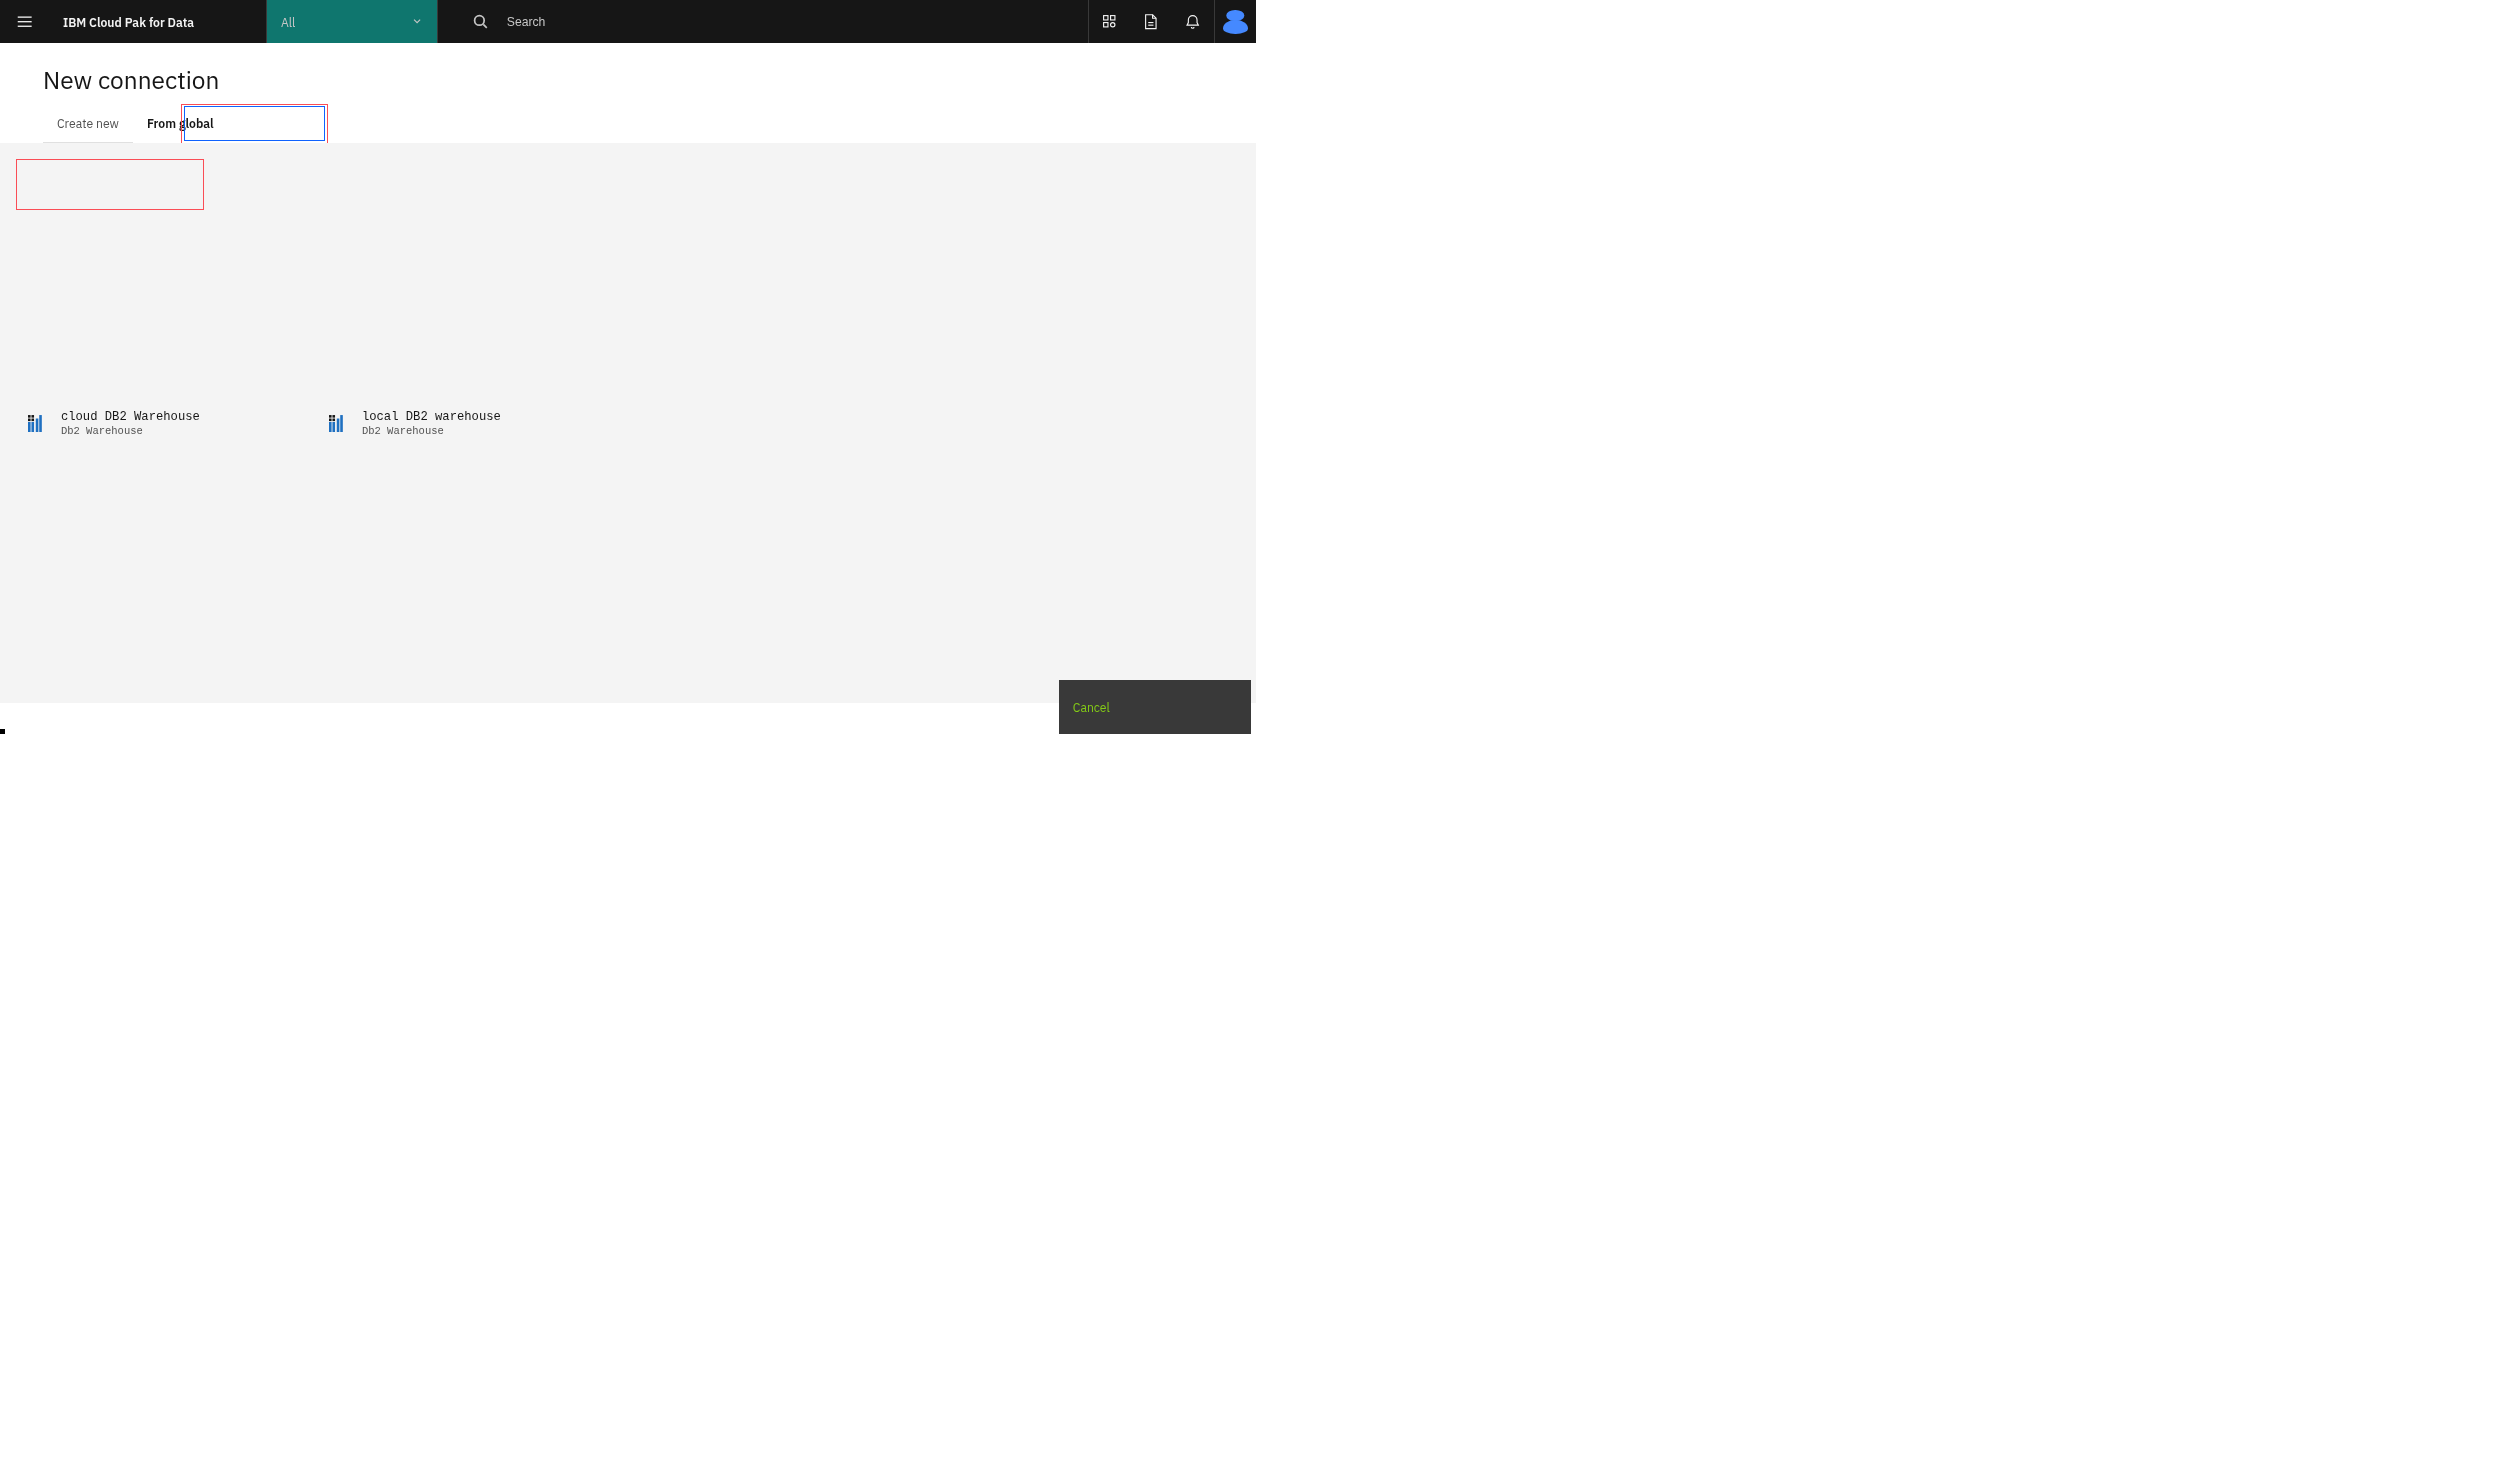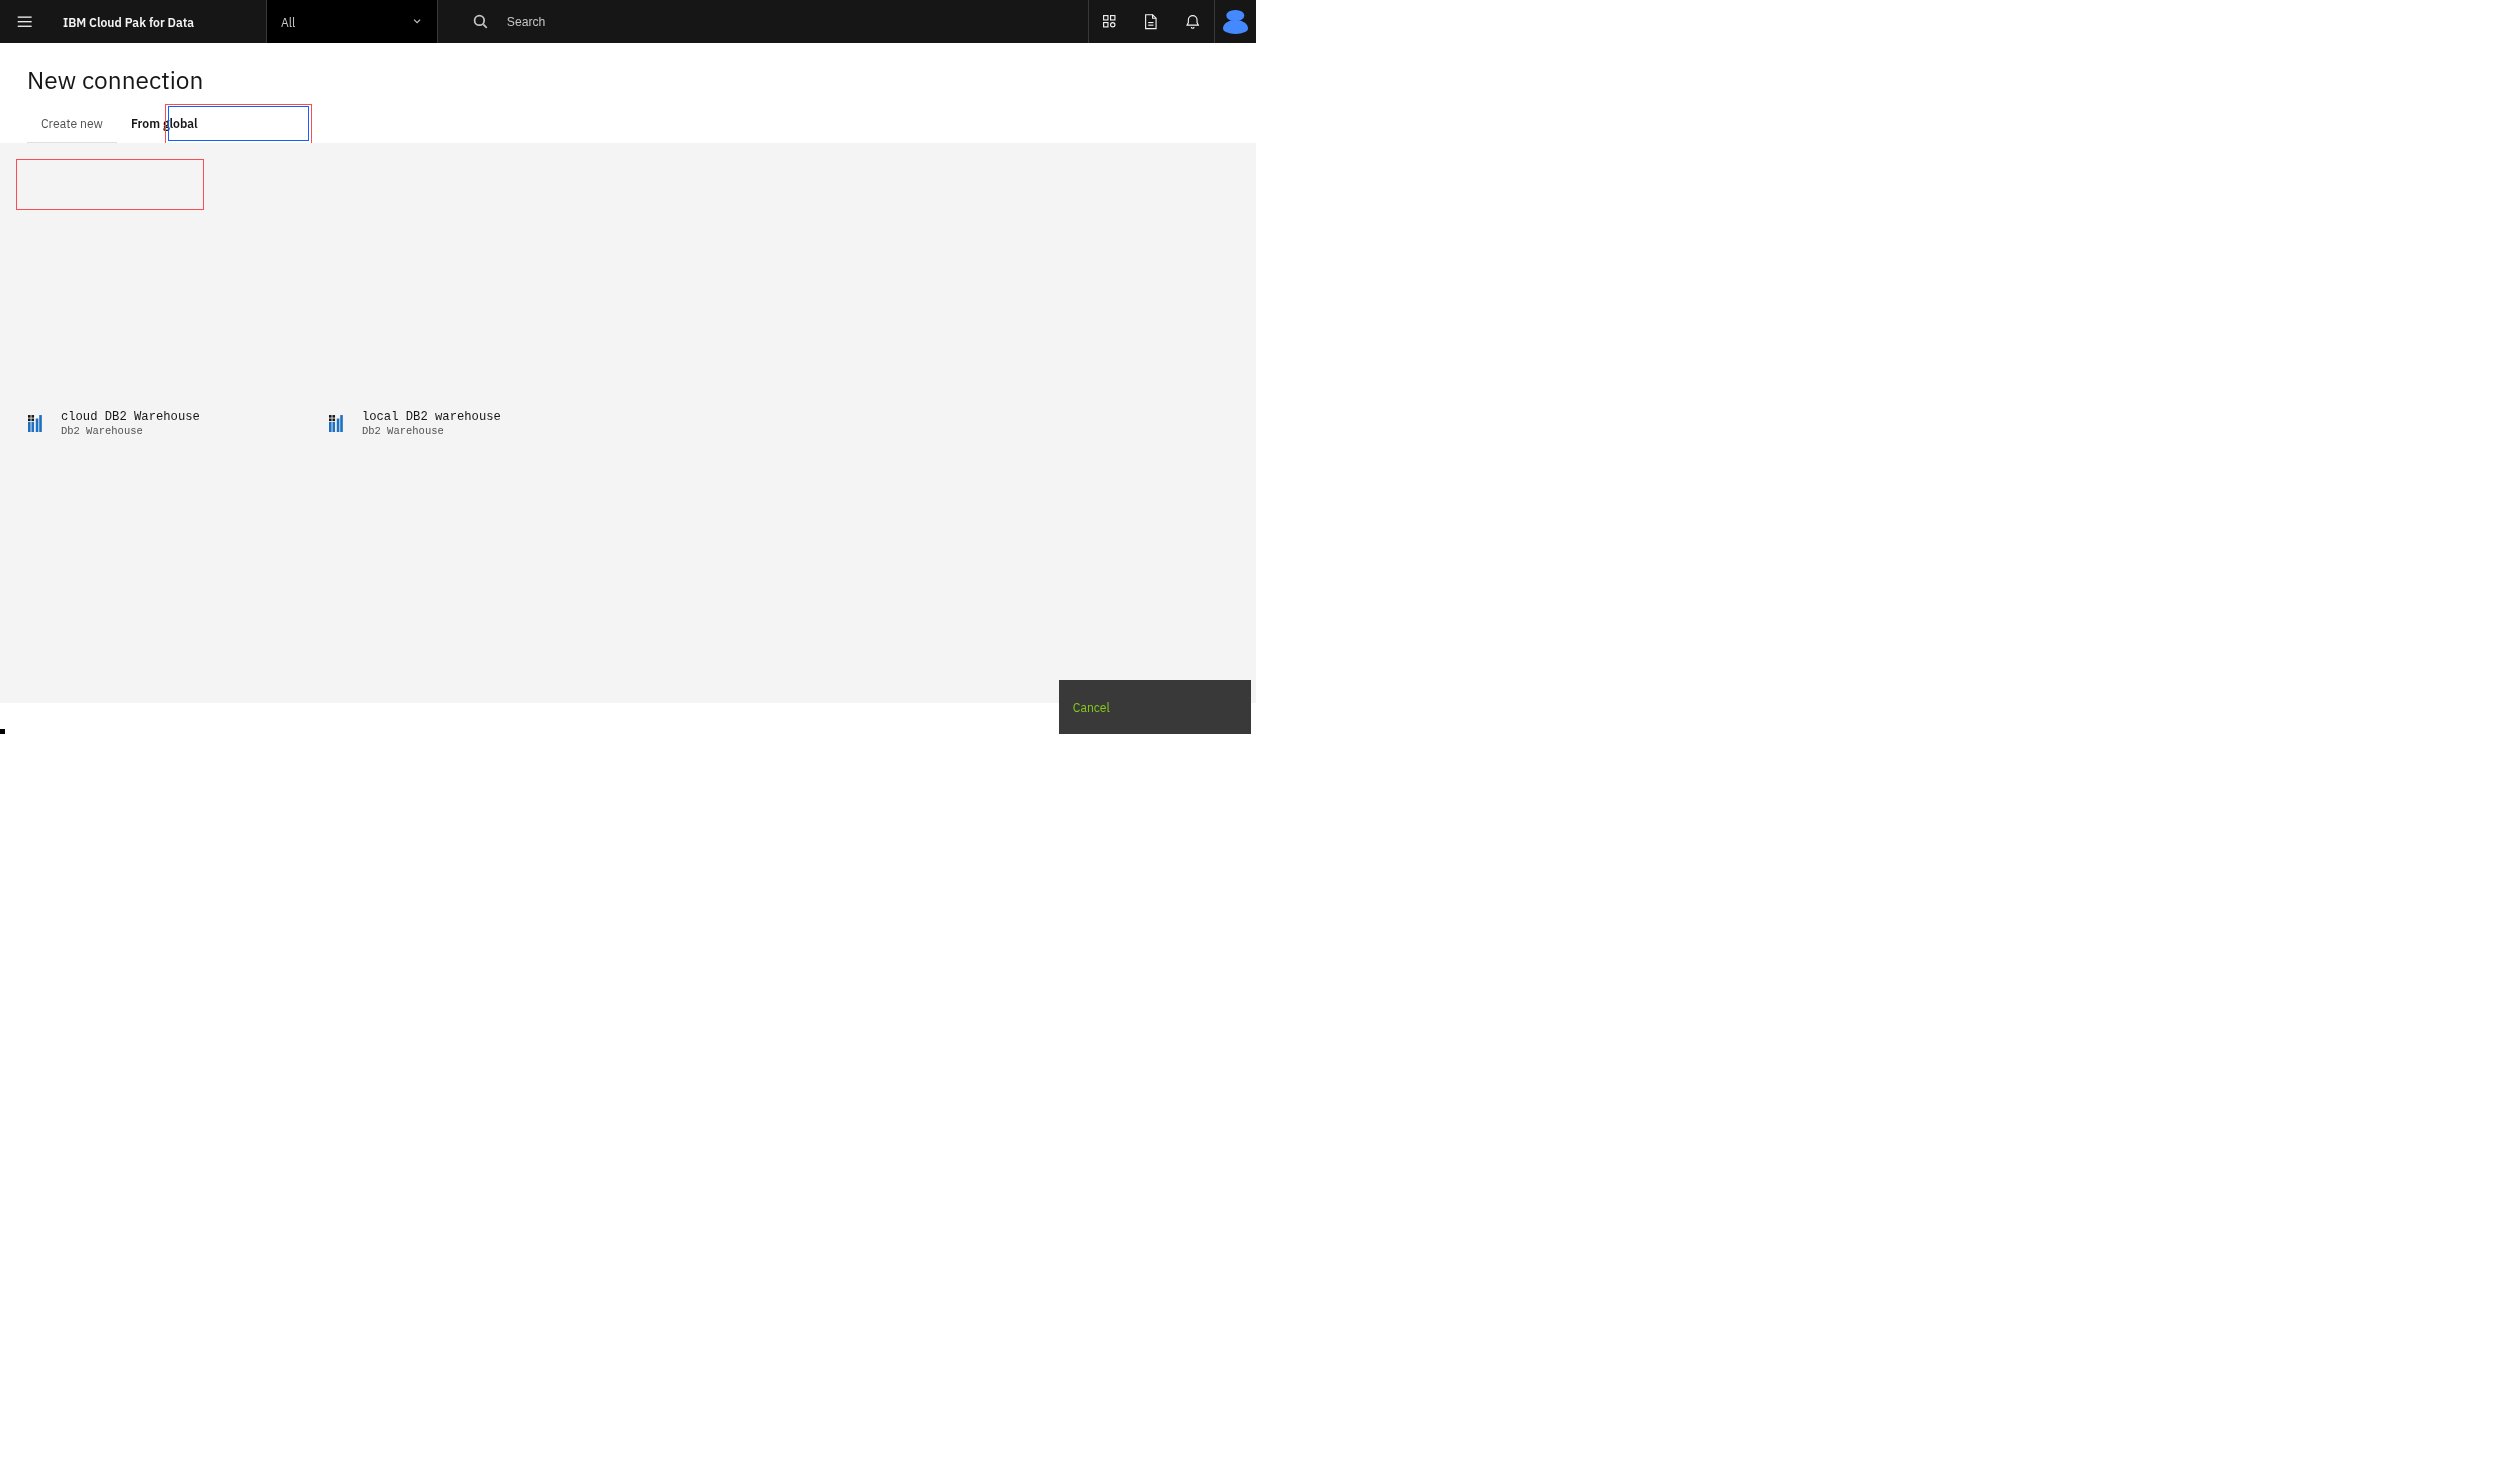--- a/index.html
+++ b/index.html
@@ -40,21 +40,21 @@
   .product-name {
     font-size: 12.2px;
     font-weight: 600;
     color: #f4f4f4;
   }
   .header-dropdown {
     display: flex;
     align-items: center;
     height: 100%;
     width: 172px;
-    background: #000000;
+    background: #0f766e;
     border-left: 0.9px solid #393939;
     border-right: 0.9px solid #393939;
     padding: 0 14px;
     justify-content: space-between;
     cursor: pointer;
   }
   .header-dropdown-label {
     color: #c6c6c6;
     font-size: 12.2px;
   }
@@ -111,21 +111,21 @@
     bottom: 0;
     left: 0;
     width: 24.4px;
     height: 14px;
     background: #4589ff;
     border-radius: 50% 50% 50% 50% / 60% 60% 40% 40%;
   }
 
   
   .page-header {
-    padding: 21px 28px 0 27px;
+    padding: 21px 28px 0 43px;
     background: #ffffff;
   }
   .page-title {
     font-size: 24.4px;
     font-weight: 400;
     color: #161616;
     margin-bottom: 8.7px;
   }
   .page-subtitle {
     font-size: 12.2px;

